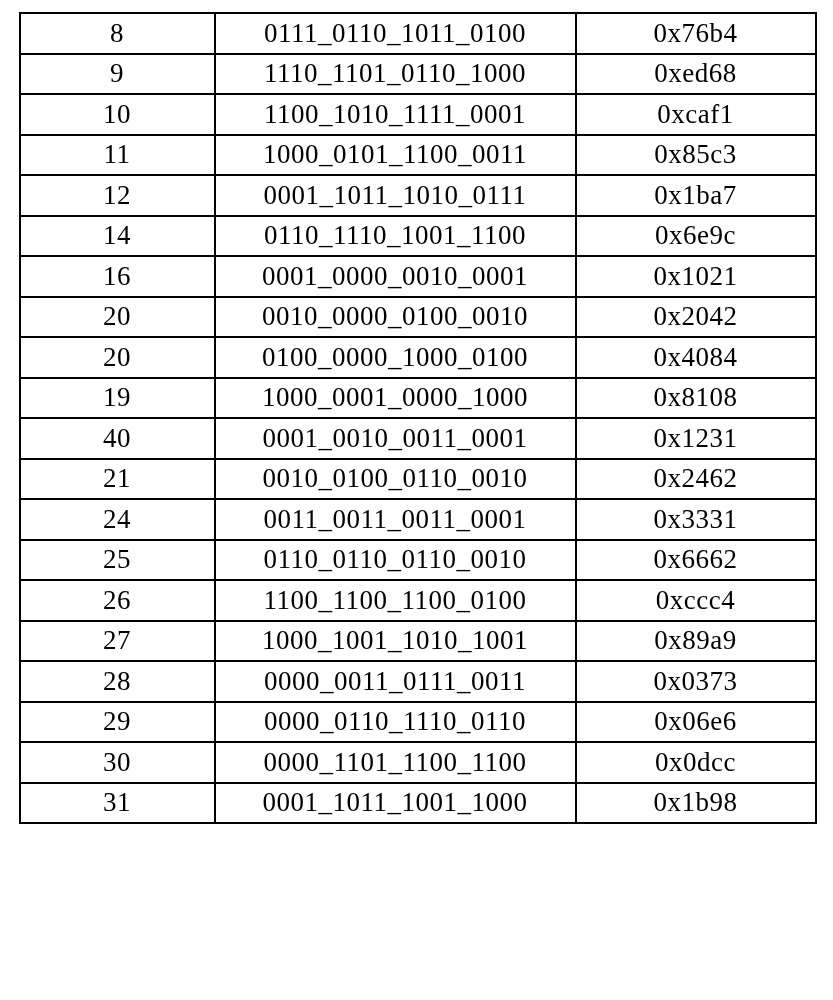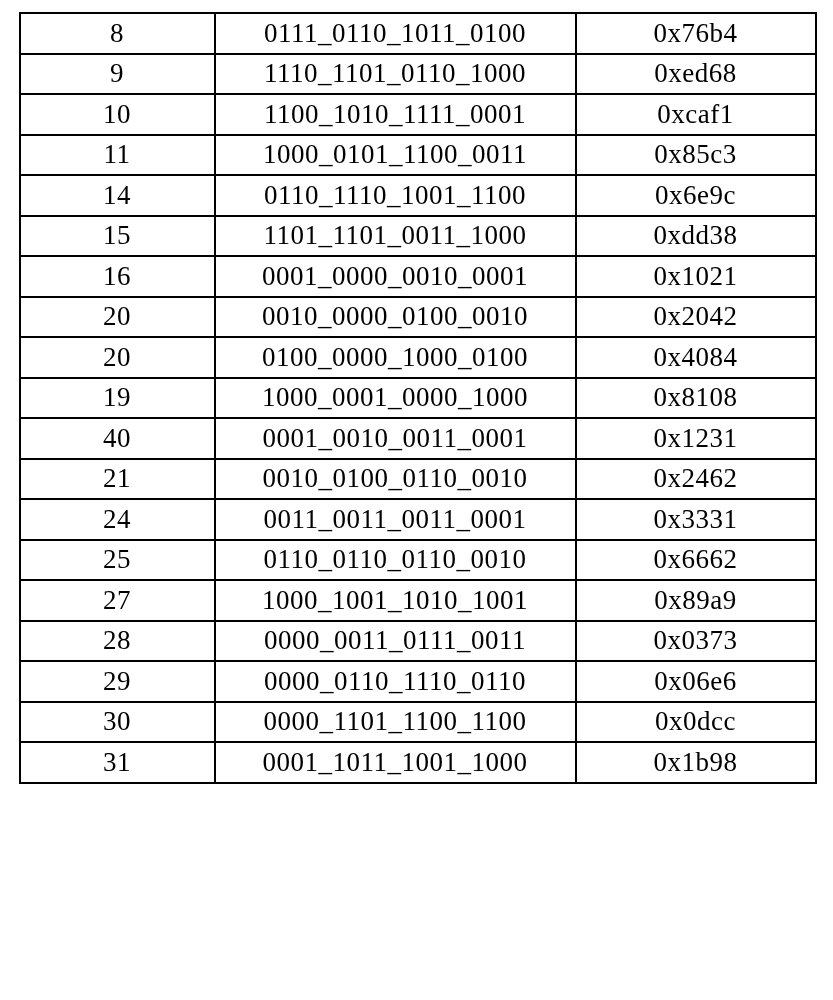--- a/index.html
+++ b/index.html
@@ -65,28 +65,28 @@
           <td>10</td>
           <td>1100_1010_1111_0001</td>
           <td>0xcaf1</td>
         </tr>
       <tr>
           <td>11</td>
           <td>1000_0101_1100_0011</td>
           <td>0x85c3</td>
         </tr>
       <tr>
+          <td>12</td>
+          <td>0001_1011_1010_0111</td>
+          <td>0x1ba7</td>
+        </tr>
+      <tr>
           <td>14</td>
           <td>0110_1110_1001_1100</td>
           <td>0x6e9c</td>
-        </tr>
-      <tr>
-          <td>15</td>
-          <td>1101_1101_0011_1000</td>
-          <td>0xdd38</td>
         </tr>
       <tr>
           <td>16</td>
           <td>0001_0000_0010_0001</td>
           <td>0x1021</td>
         </tr>
       <tr>
           <td>20</td>
           <td>0010_0000_0100_0010</td>
           <td>0x2042</td>
@@ -115,20 +115,25 @@
           <td>24</td>
           <td>0011_0011_0011_0001</td>
           <td>0x3331</td>
         </tr>
       <tr>
           <td>25</td>
           <td>0110_0110_0110_0010</td>
           <td>0x6662</td>
         </tr>
       <tr>
+          <td>26</td>
+          <td>1100_1100_1100_0100</td>
+          <td>0xccc4</td>
+        </tr>
+      <tr>
           <td>27</td>
           <td>1000_1001_1010_1001</td>
           <td>0x89a9</td>
         </tr>
       <tr>
           <td>28</td>
           <td>0000_0011_0111_0011</td>
           <td>0x0373</td>
         </tr>
       <tr>

